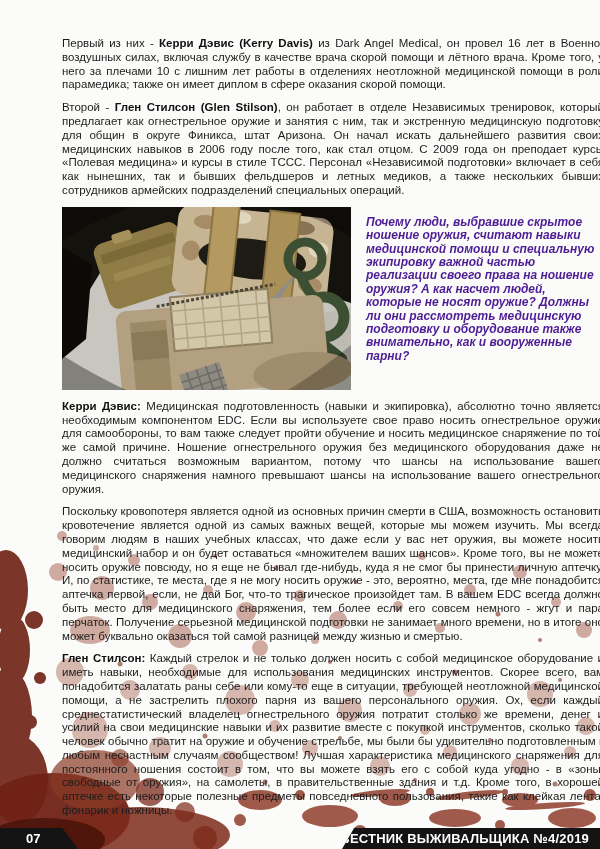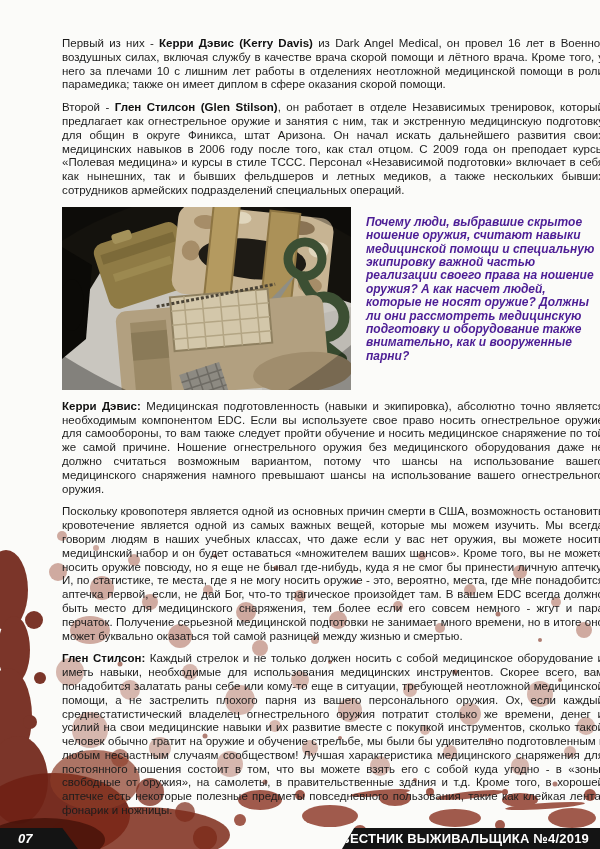--- a/index.html
+++ b/index.html
@@ -44,21 +44,21 @@
     position:absolute;bottom:0;height:21px;z-index:3;
     background:#141414;color:#ffffff;
     display:flex;align-items:center;
     font-size:13px;font-weight:bold;
   }
   .bar-left{
     left:0;width:78px;
     clip-path:polygon(0 0,80% 0,100% 100%,0 100%);
     padding-left:0;
   }
-  .bar-left span{margin-left:18px;font-style:italic;}
+  .bar-left span{margin-left:26px;}
   .bar-right{
     right:0;width:258px;
     clip-path:polygon(4.7% 0,100% 0,100% 100%,0 100%);
     justify-content:flex-end;
   }
   .bar-right span{margin-right:11px;letter-spacing:.2px;white-space:nowrap;}
 </style>
 </head>
 <body>
 

